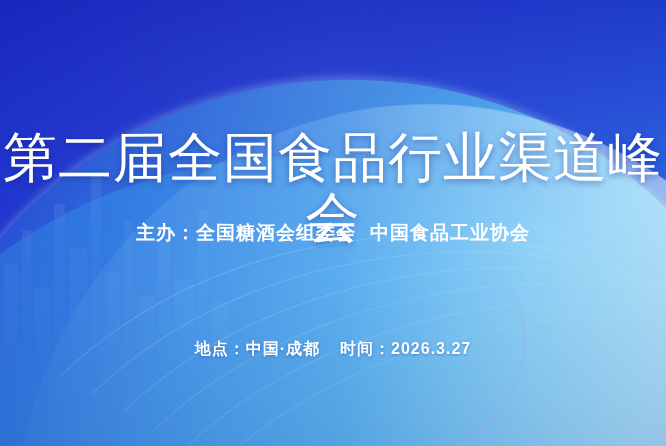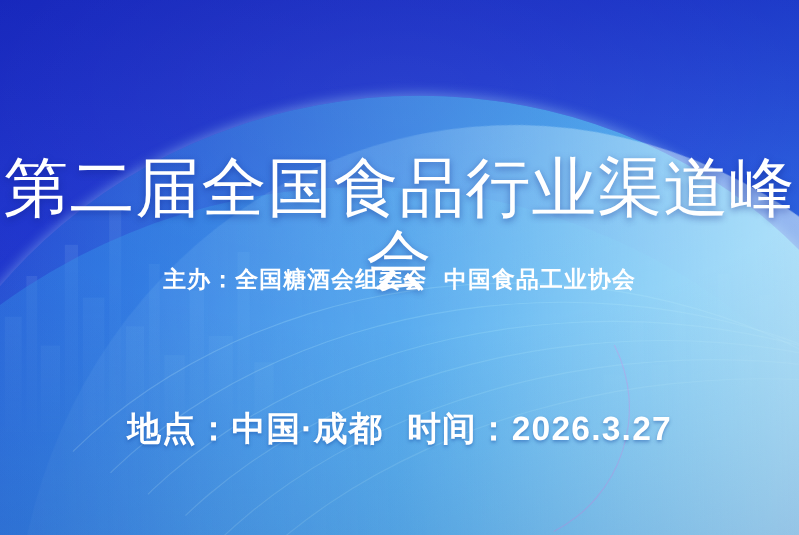--- a/index.html
+++ b/index.html
@@ -216,21 +216,21 @@
     text-align: center;
   }
   .organizer .gap { display: inline-block; width: 14px; }
 
   .venue {
     position: absolute;
     top: 339px;
     left: 0;
     right: 0;
     color: #ffffff;
-    font-size: 28px;
+    font-size: 16px;
     font-weight: bold;
     letter-spacing: 1px;
     text-shadow: 0 1px 3px rgba(20,70,160,.45);
   }
   .venue .gap { display: inline-block; width: 20px; }
 </style>
 </head>
 <body>
 
 <div id="poster">

